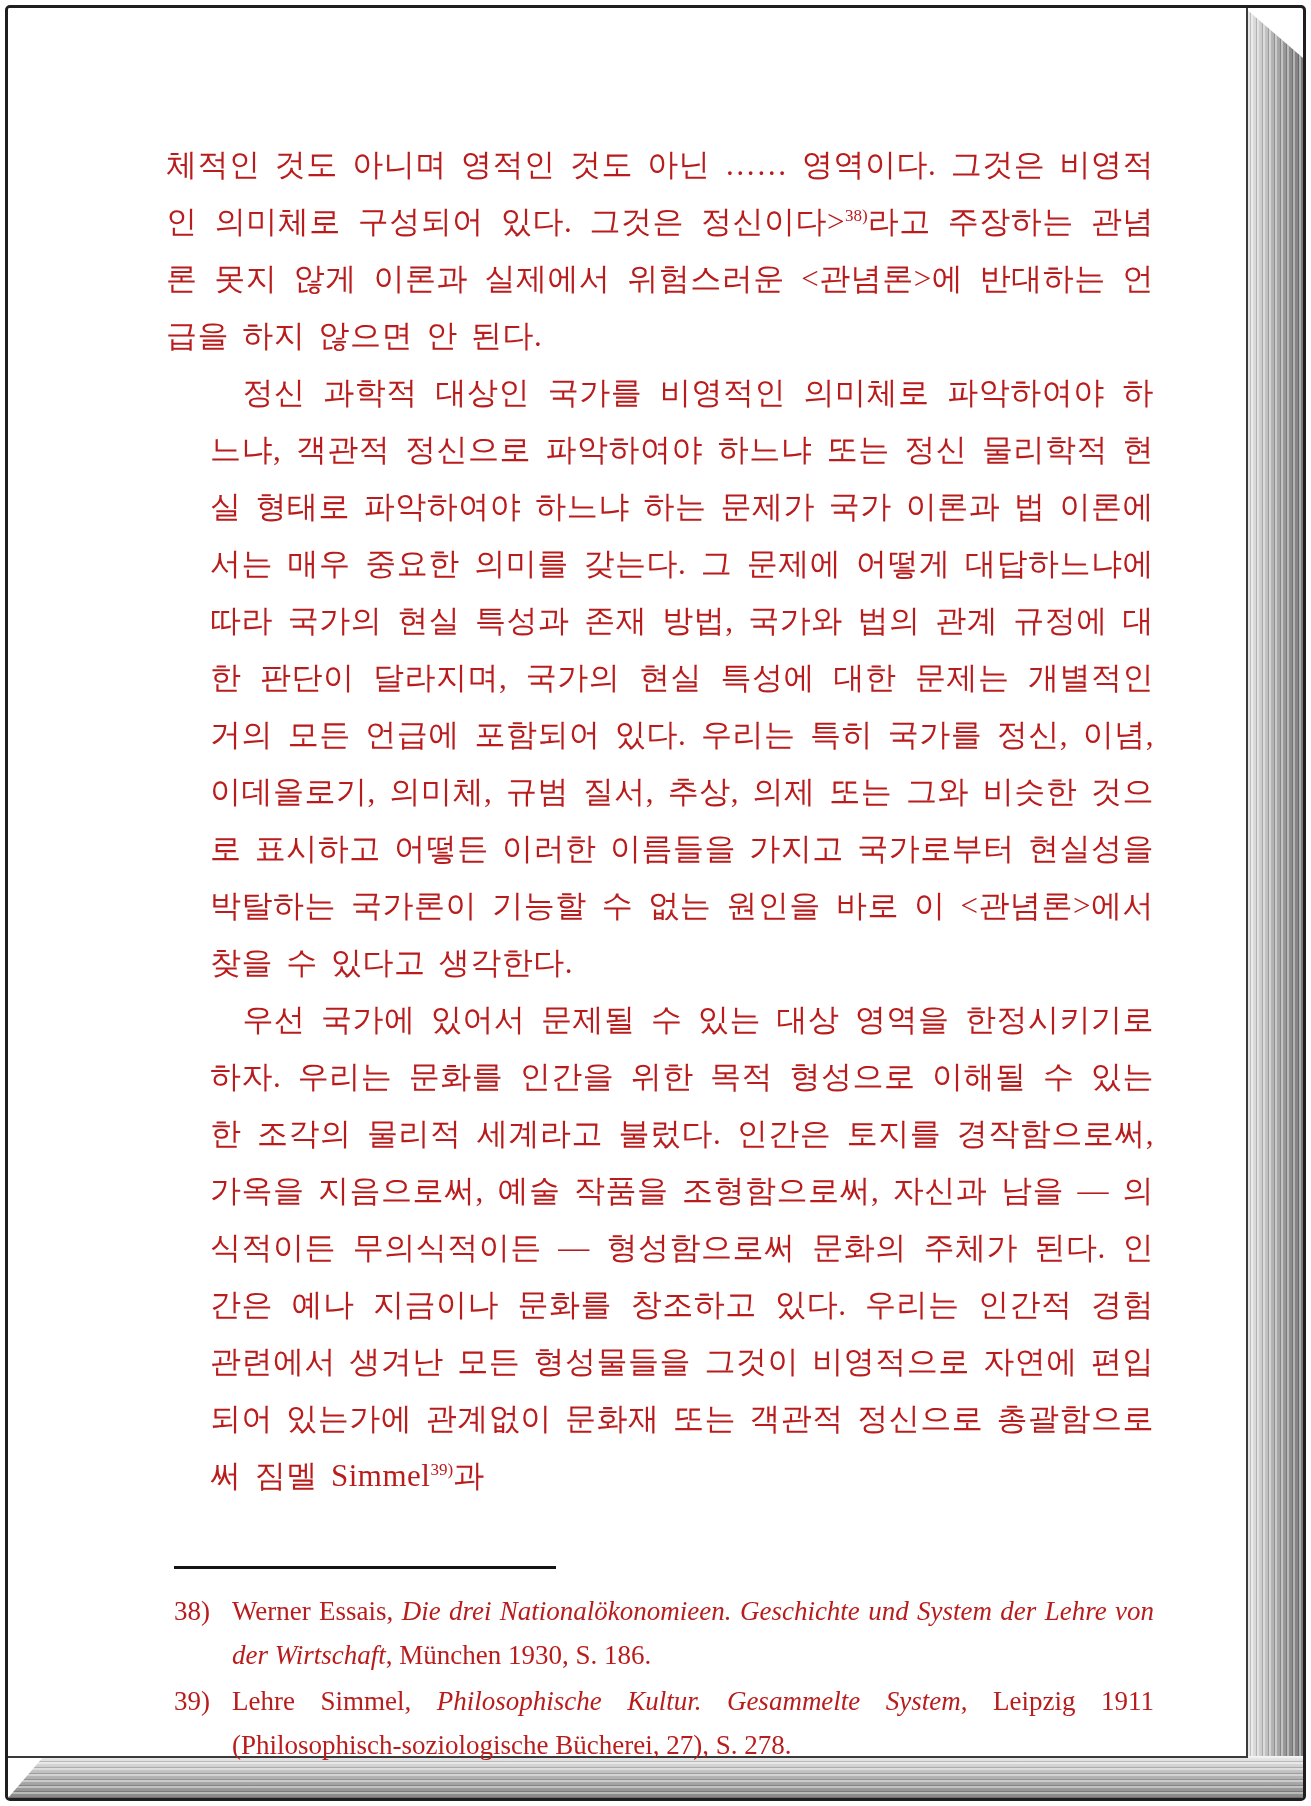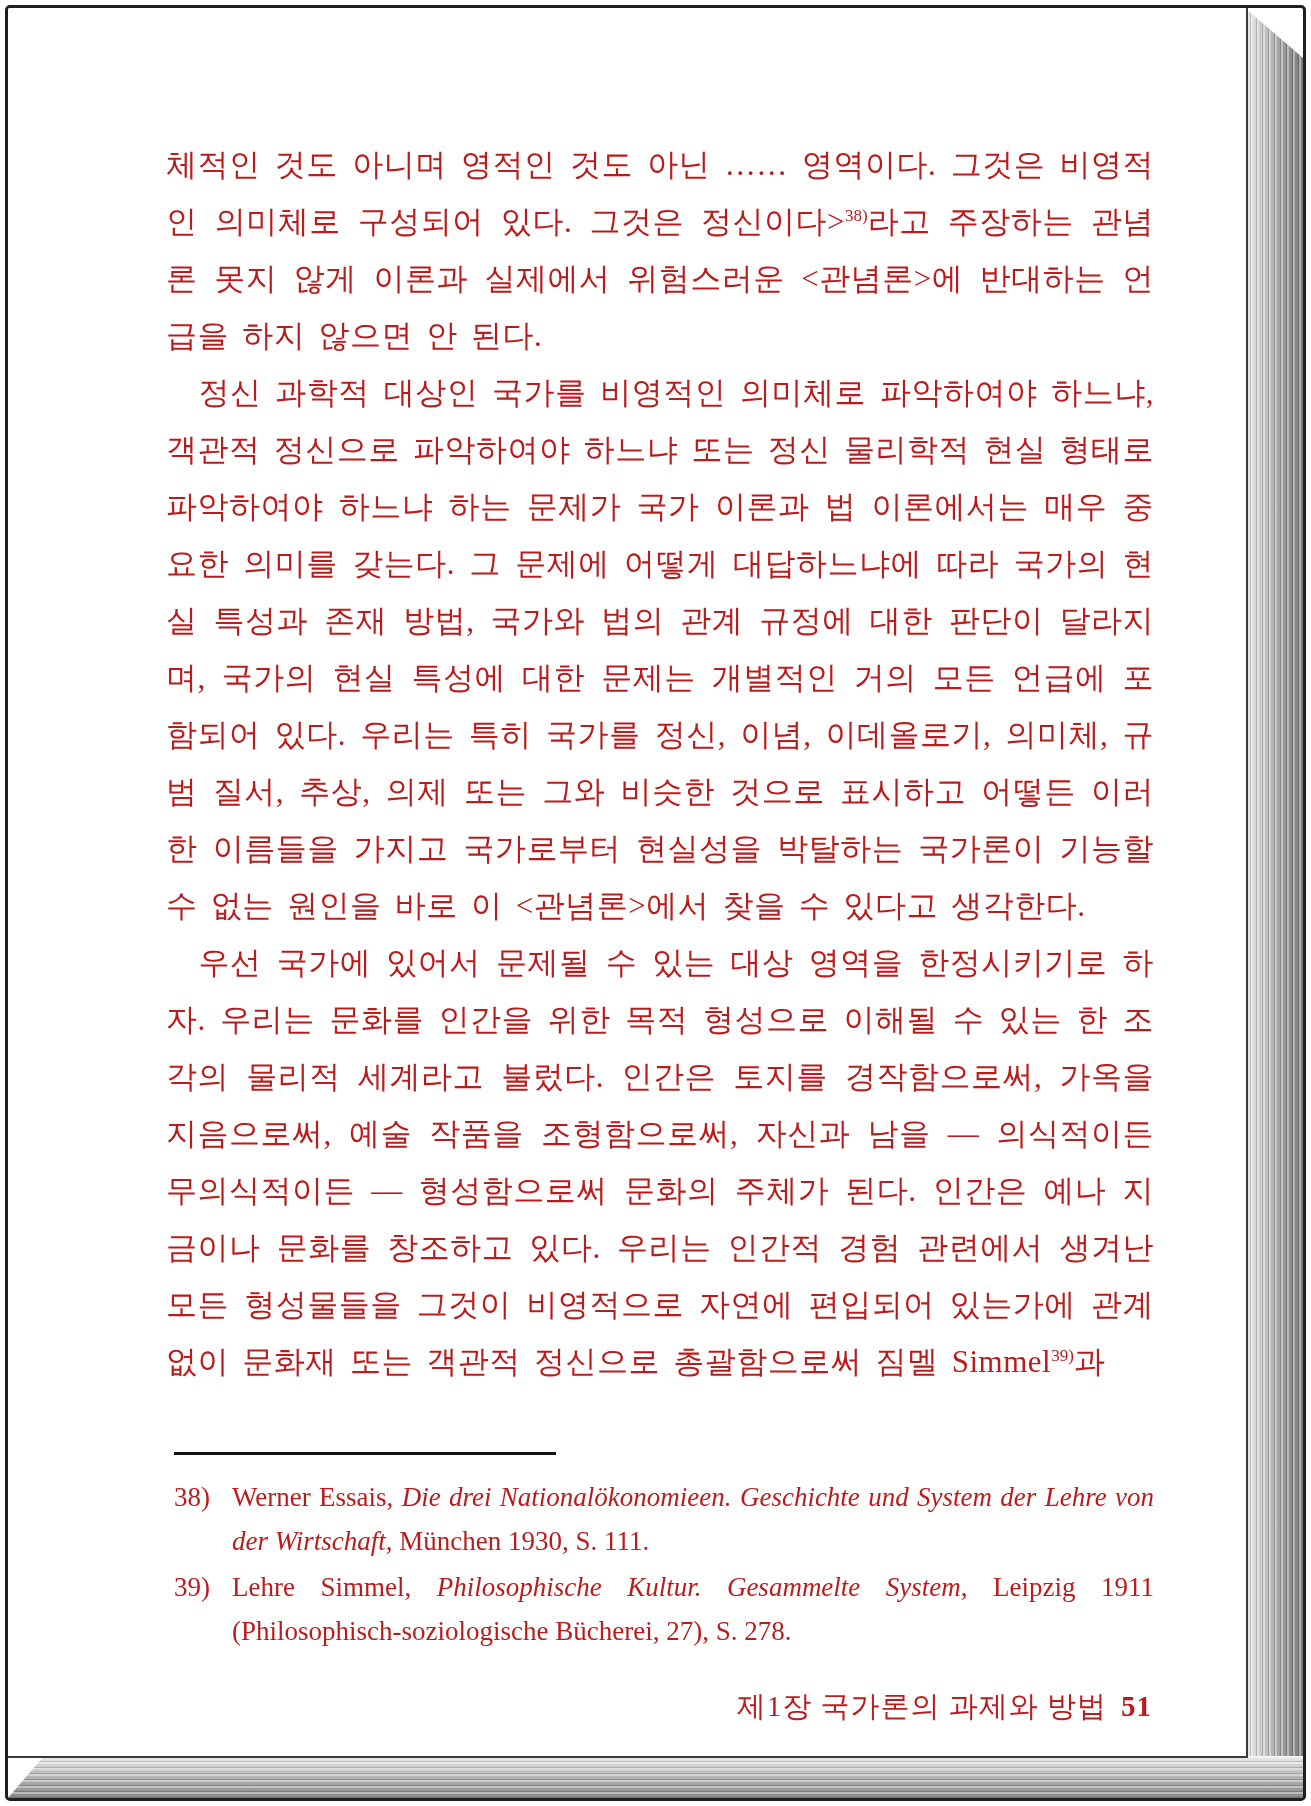--- a/index.html
+++ b/index.html
@@ -50,21 +50,21 @@
   }
   .body-text p{
     margin:0;
     font-size:31px;
     line-height:57px;
     text-align:justify;
     text-justify:inter-word;
     letter-spacing:0.5px;
     word-spacing:5px;
   }
-  .body-text p.indent{ text-indent:1.05em; }
+  .body-text p.indent{ text-indent:1.05em;margin-left:44px; }
   sup.fn{
     font-size:17px;
     line-height:0;
     vertical-align:super;
     letter-spacing:0;
   }
   .footnote-block{
     margin-top:62px;
   }
   .footnote-rule{
@@ -112,21 +112,21 @@
 
         <p class="indent">정신 과학적 대상인 국가를 비영적인 의미체로 파악하여야 하느냐, 객관적 정신으로 파악하여야 하느냐 또는 정신 물리학적 현실 형태로 파악하여야 하느냐 하는 문제가 국가 이론과 법 이론에서는 매우 중요한 의미를 갖는다. 그 문제에 어떻게 대답하느냐에 따라 국가의 현실 특성과 존재 방법, 국가와 법의 관계 규정에 대한 판단이 달라지며, 국가의 현실 특성에 대한 문제는 개별적인 거의 모든 언급에 포함되어 있다. 우리는 특히 국가를 정신, 이념, 이데올로기, 의미체, 규범 질서, 추상, 의제 또는 그와 비슷한 것으로 표시하고 어떻든 이러한 이름들을 가지고 국가로부터 현실성을 박탈하는 국가론이 기능할 수 없는 원인을 바로 이 &lt;관념론&gt;에서 찾을 수 있다고 생각한다.</p>
 
         <p class="indent"><span>우선 국가에 있어서 문제될 수 있는 대상 영역을 한정시키기로 하자. 우리는 문화를 인간을 위한 목적 형성으로 이해될 수 있는 한 조각의 물리적 세계라고 불렀다. 인간은 토지를 경작함으로써, 가옥을 지음으로써, 예술 작품을 조형함으로써, 자신과 남을 — 의식적이든 무의식적이든 — 형성함으로써 문화의 주체가 된다. 인간은 예나 지금이나 문화를 창조하고 있다. 우리는 인간적 경험 관련에서 생겨난 모든 형성물들을 그것이 비영적으로 자연에 편입되어 있는가에 관계없이 문화재 또는 객관적 정신으로 총괄함으로써 짐멜 Simmel</span><sup class="fn">39)</sup><span>과</span></p>
       </div>
 
       <div class="footnote-block">
         <div class="footnote-rule"></div>
 
         <p class="footnote">
-          <span class="fn-label">38)</span><span>Werner Essais, </span><span class="it">Die drei Nationalökonomieen. Geschichte und System der Lehre von der Wirtschaft</span><span>, München 1930, S. 111.</span>
+          <span class="fn-label">38)</span><span>Werner Essais, </span><span class="it">Die drei Nationalökonomieen. Geschichte und System der Lehre von der Wirtschaft</span><span>, München 1930, S. 186.</span>
         </p>
 
         <p class="footnote">
           <span class="fn-label">39)</span><span>Lehre Simmel, </span><span class="it">Philosophische Kultur. Gesammelte System</span><span>, Leipzig 1911 (Philosophisch-soziologische Bücherei, 27), S. 278.</span>
         </p>
       </div>
 
       <div class="page-footer">
         <span>제1장 국가론의 과제와 방법</span><span class="pageno">51</span>
       </div>

